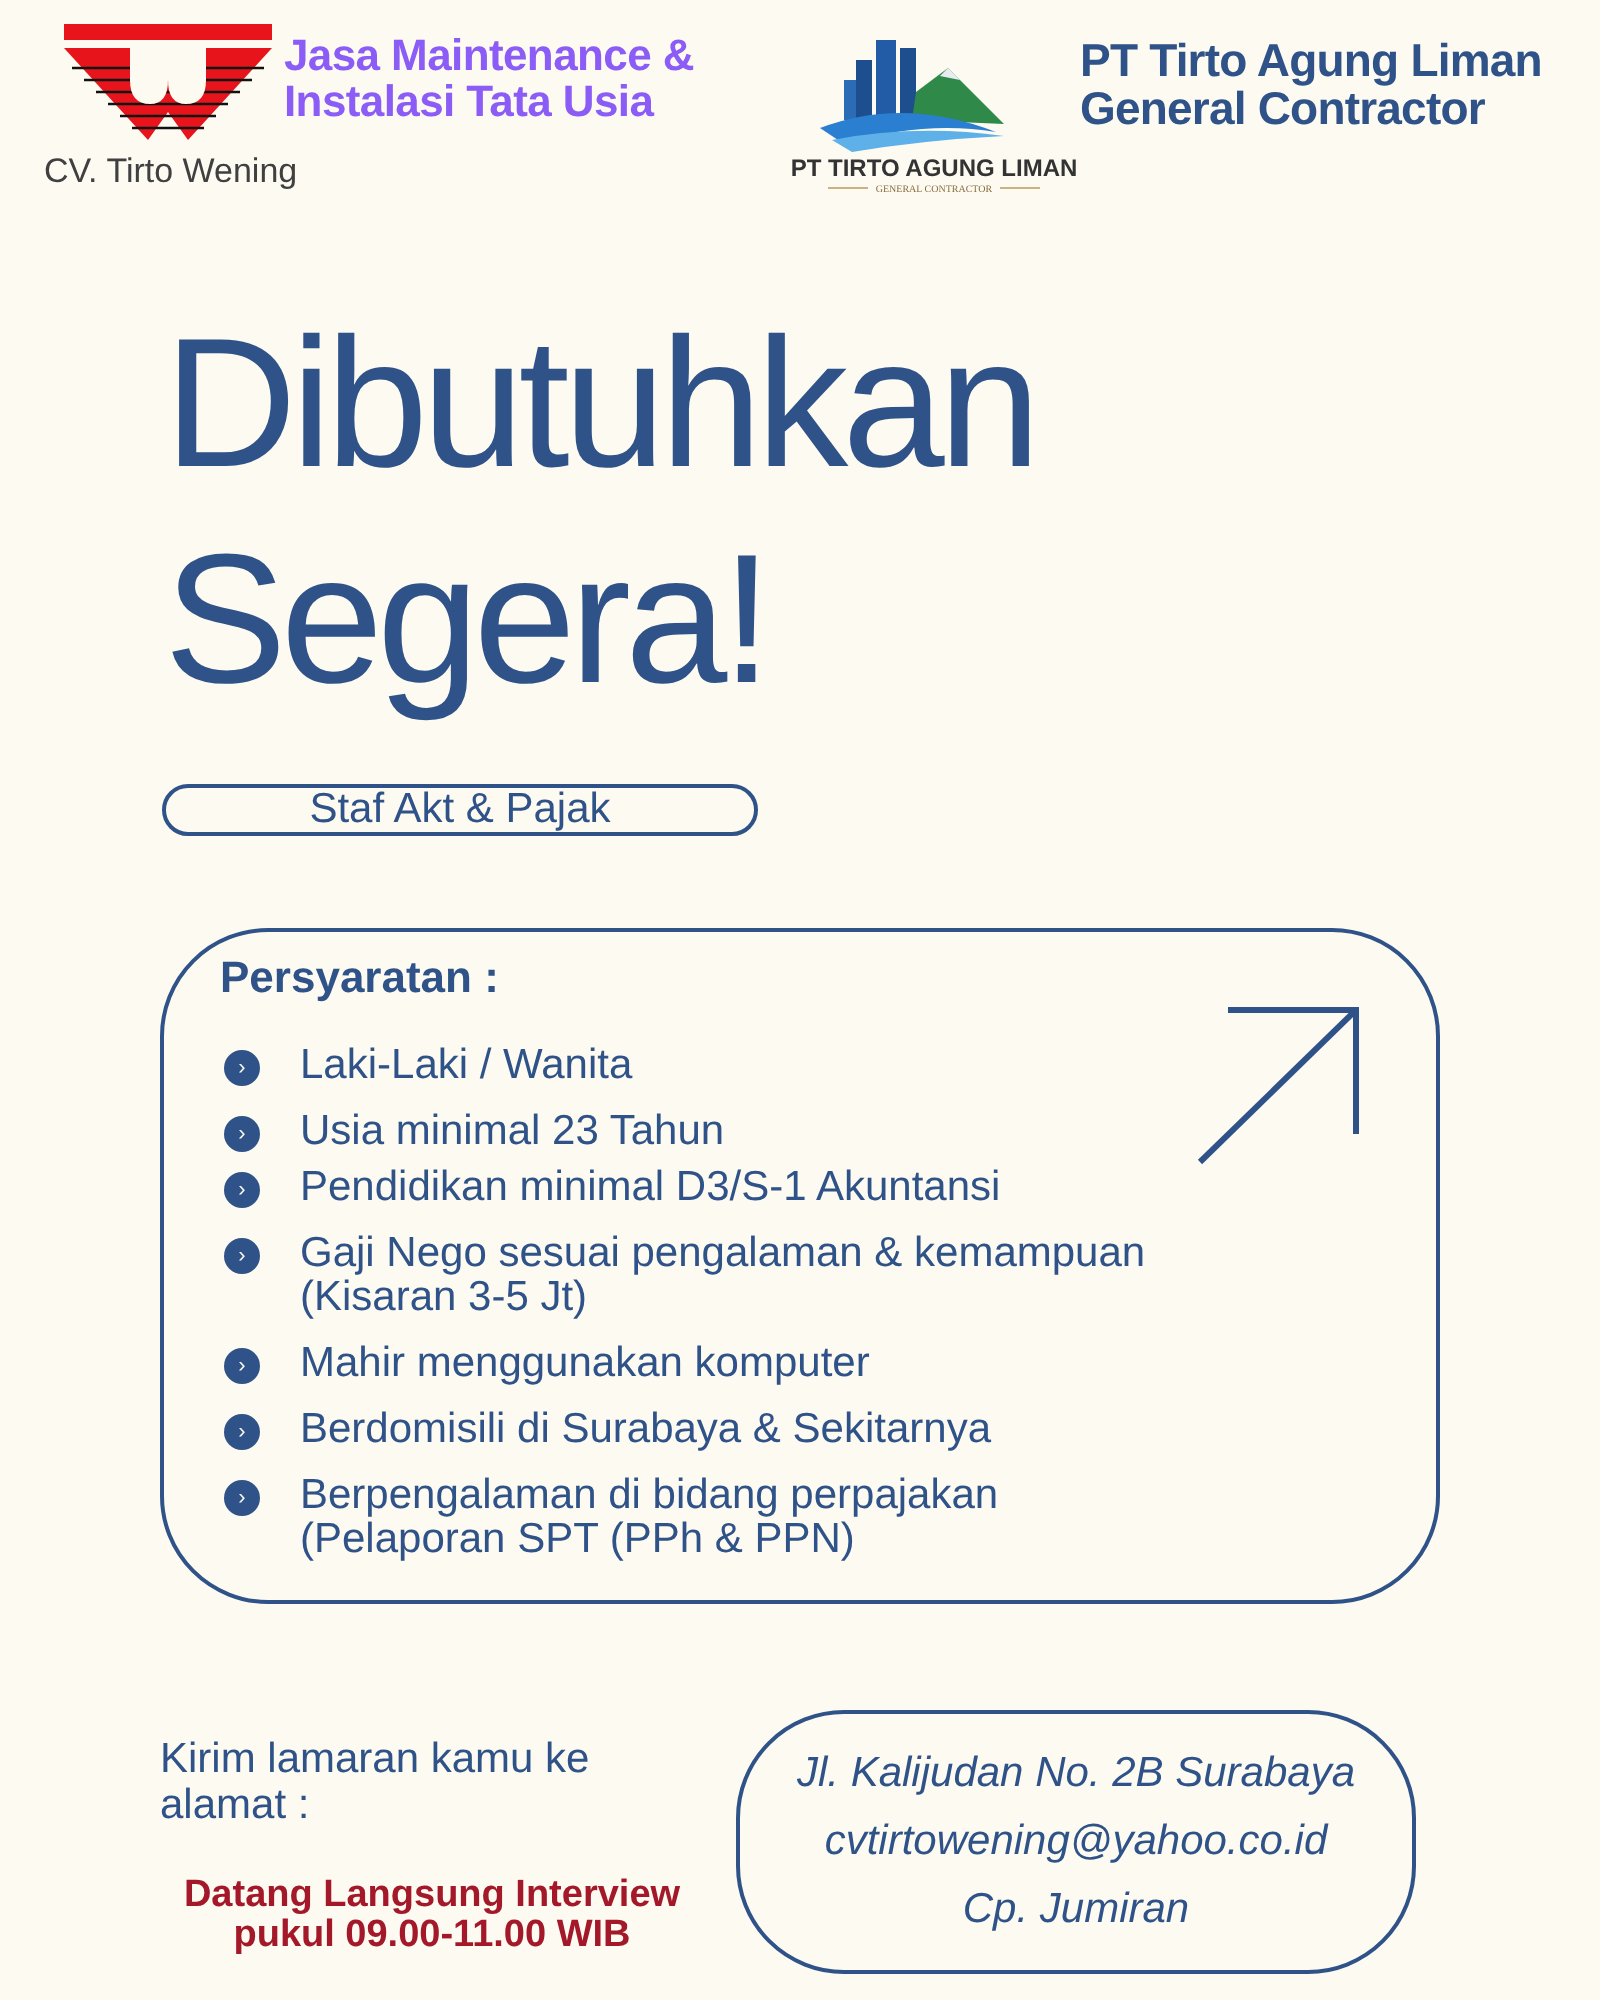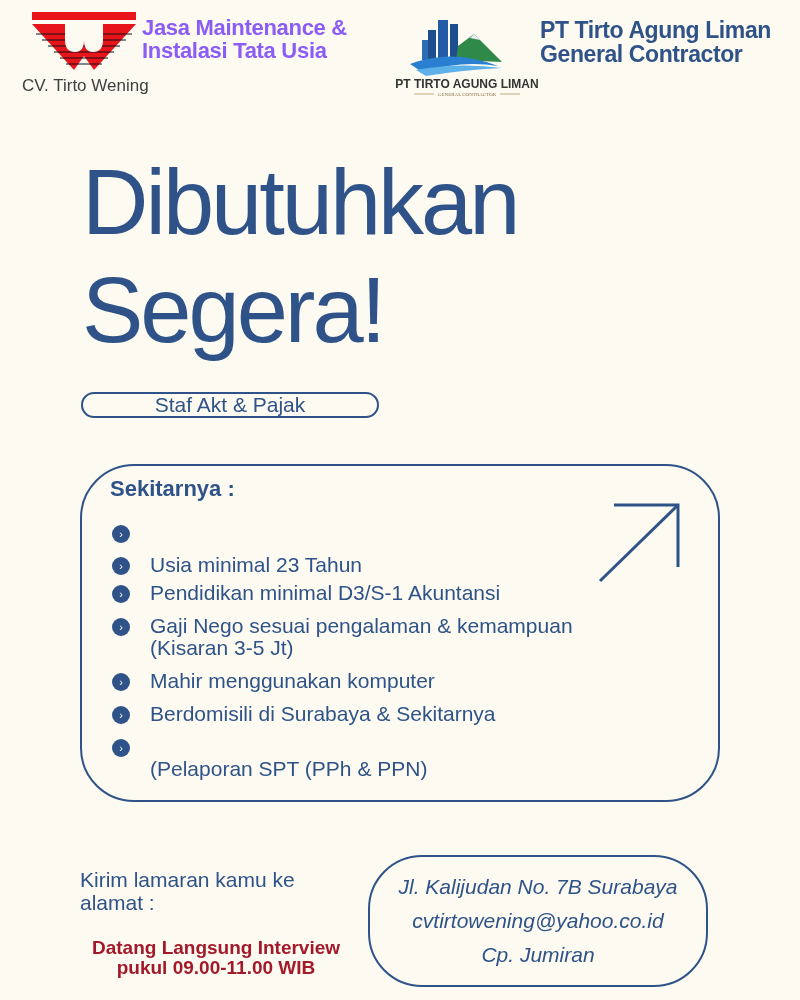--- a/index.html
+++ b/index.html
@@ -71,28 +71,29 @@
 </div>
 
 <div class="abs headline">
   <div>Dibutuhkan</div>
   <div>Segera!</div>
 </div>
 
 <div class="abs pill">Staf Akt &amp; Pajak</div>
 
 <div class="abs req-box"></div>
-<div class="abs req-title">Sekitarnya :</div>
+<div class="abs req-title">Persyaratan :</div>
 <svg class="abs arrow" viewBox="0 0 90 90">
   <polyline points="22,10 86,10 86,72" fill="none" stroke="#2f5388" stroke-width="3"></polyline>
   <line x1="86" y1="10" x2="8" y2="86" stroke="#2f5388" stroke-width="3"></line>
 </svg>
 <ul class="abs req-list">
   <li>
       <span class="bullet">›</span>
+      <span>Laki-Laki / Wanita</span>
     </li>
   <li class="tight">
       <span class="bullet">›</span>
       <span>Usia minimal 23 Tahun</span>
     </li>
   <li>
       <span class="bullet">›</span>
       <span>Pendidikan minimal D3/S-1 Akuntansi</span>
     </li>
   <li>
@@ -102,30 +103,30 @@
   <li>
       <span class="bullet">›</span>
       <span>Mahir menggunakan komputer</span>
     </li>
   <li>
       <span class="bullet">›</span>
       <span>Berdomisili di Surabaya &amp; Sekitarnya</span>
     </li>
   <li>
       <span class="bullet">›</span>
-      <span><br><span>(Pelaporan SPT (PPh &amp; PPN)</span></span>
+      <span><span>Berpengalaman di bidang perpajakan</span><br><span>(Pelaporan SPT (PPh &amp; PPN)</span></span>
     </li>
 </ul>
 
 <div class="abs send">
   <div>Kirim lamaran kamu ke</div>
   <div>alamat :</div>
 </div>
 <div class="abs interview">
   <div>Datang Langsung Interview</div>
   <div>pukul 09.00-11.00 WIB</div>
 </div>
 
 <div class="abs contact">
-  <div>Jl. Kalijudan No. 7B Surabaya</div>
+  <div>Jl. Kalijudan No. 2B Surabaya</div>
   <div>cvtirtowening@yahoo.co.id</div>
   <div>Cp. Jumiran</div>
 </div>
 
 </body></html>

